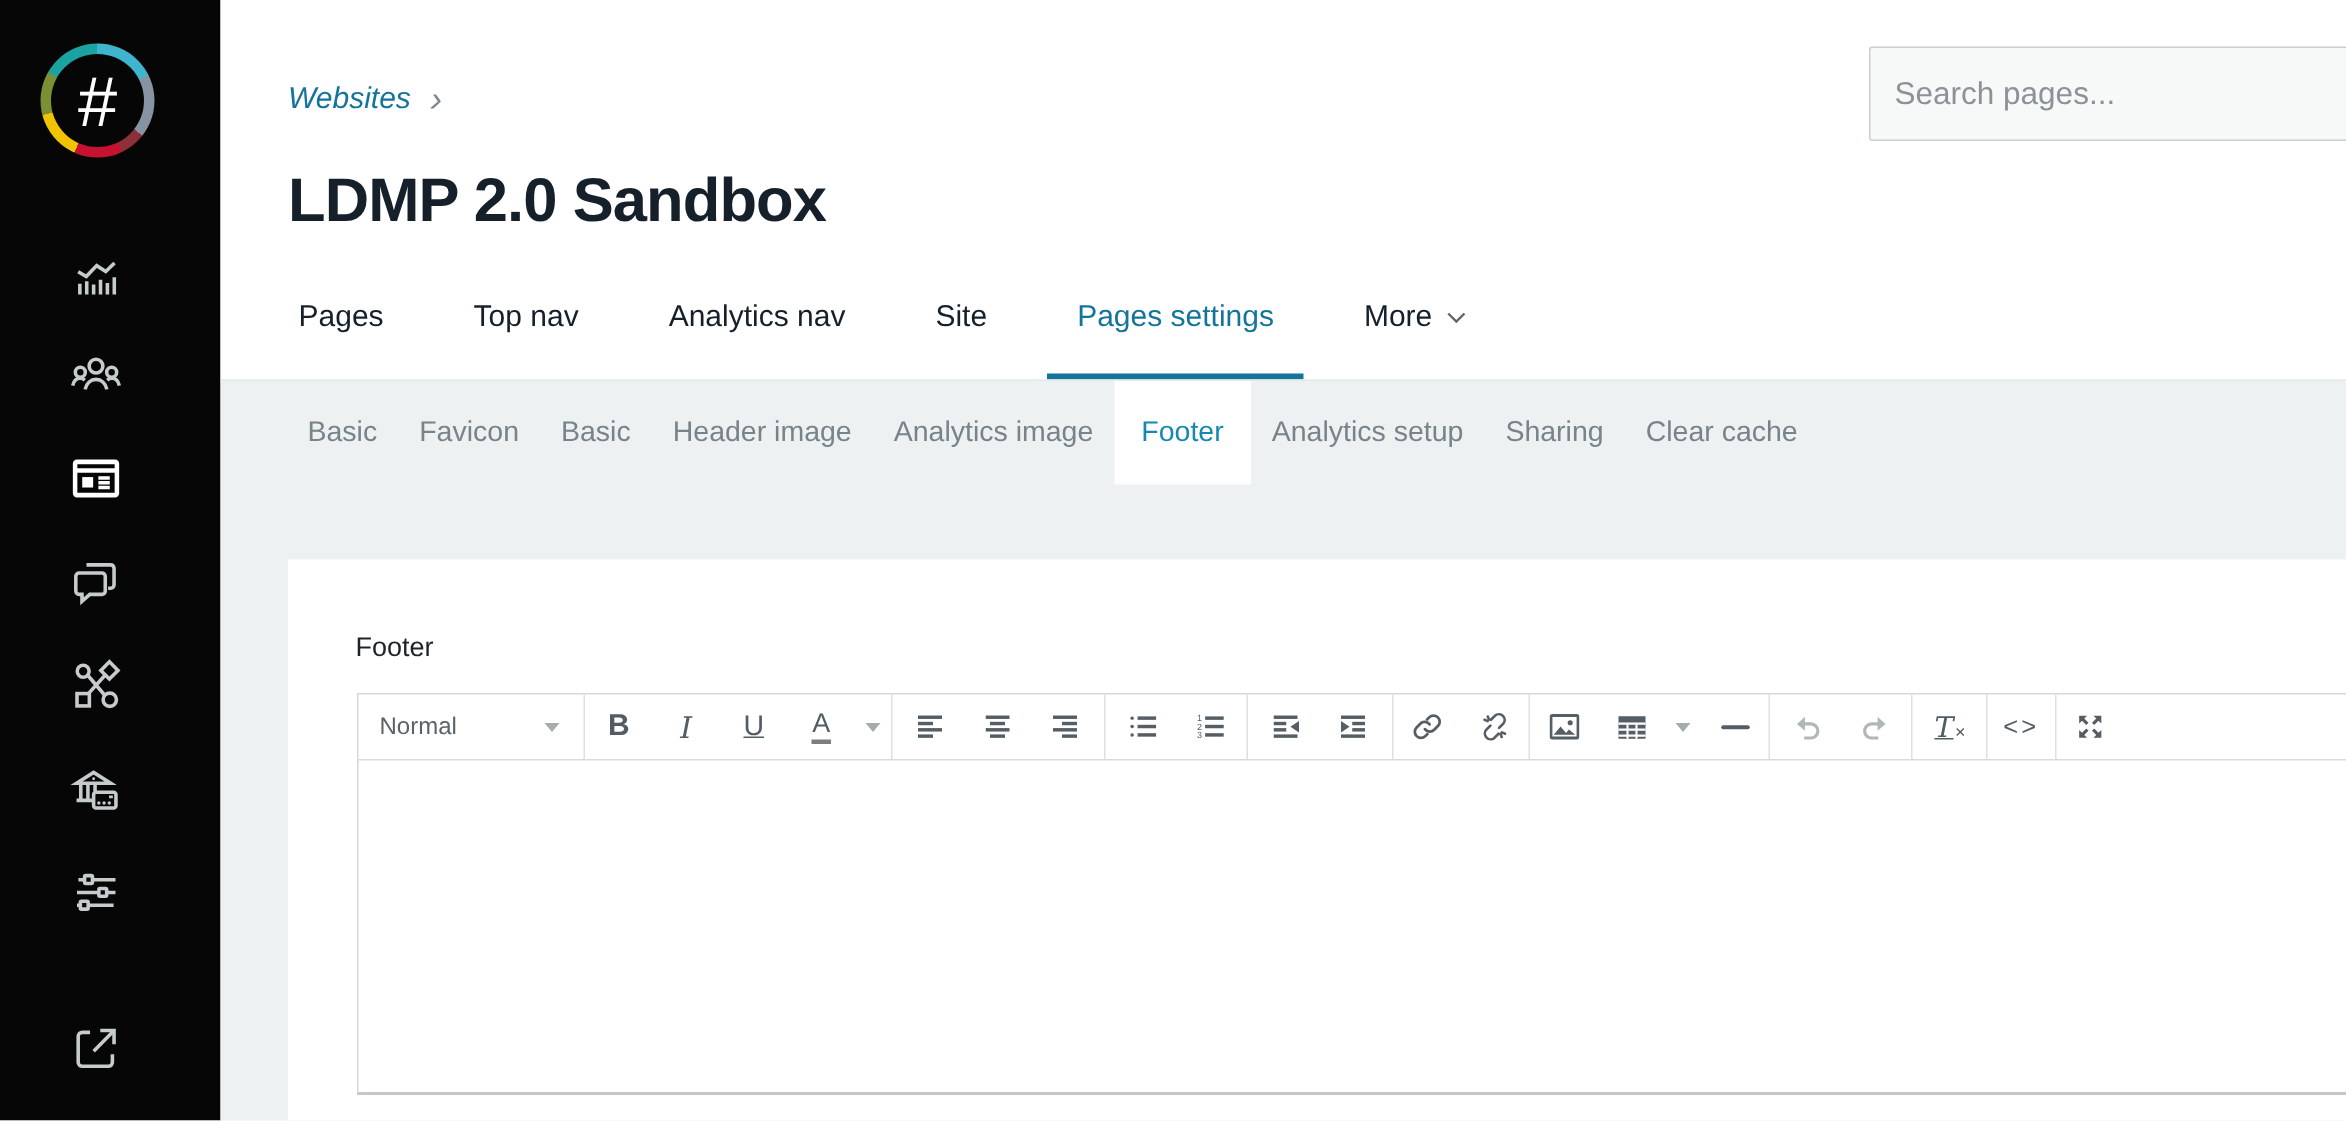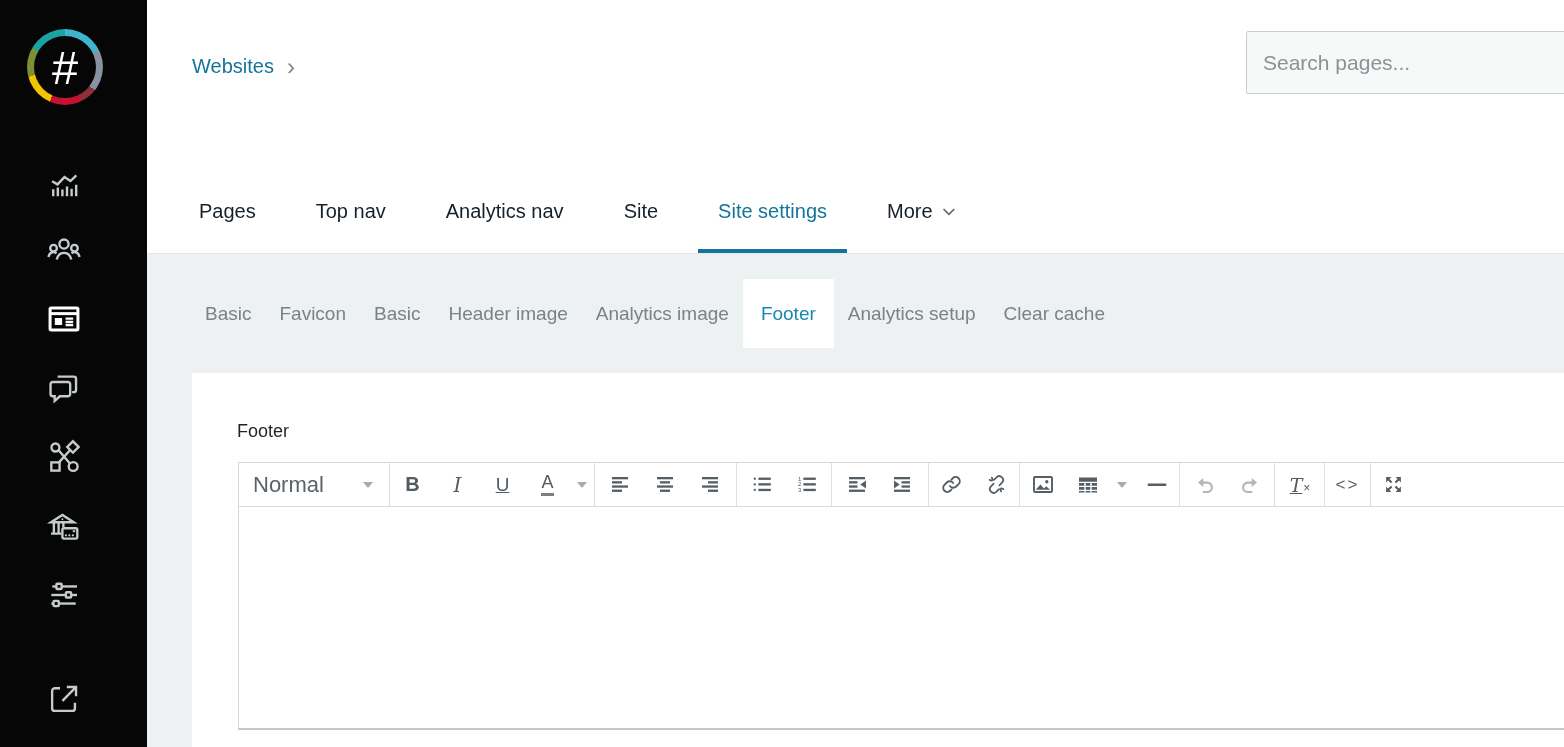--- a/index.html
+++ b/index.html
@@ -19,55 +19,55 @@
                 color:#fff; font-size:47px; font-weight:400; }
   .side-icon { position:absolute; left:45px; width:38px; height:38px; color:#c6cbcd; cursor:pointer; }
   .side-icon svg { width:38px; height:38px; display:block; }
   .side-icon.active { color:#ffffff; }
 
   
   .main { flex:1; min-width:0; display:flex; flex-direction:column; position:relative; }
 
   
   .header { height:253px; flex:none; background:#fff; position:relative; }
-  .breadcrumb { position:absolute; left:45px; top:55px; font-size:20px; display:flex; align-items:center; gap:13px; }
+  .breadcrumb { position:absolute; left:45px; top:55px; font-size:20px; display:flex; align-items:center; gap:13px;font-style:italic; }
   .breadcrumb-link { color:#15749c; text-decoration:none; cursor:pointer; }
   .breadcrumb-sep { color:#7d868c; font-size:24px; line-height:20px; }
   .page-title { position:absolute; left:45px; top:110px; font-size:41px; font-weight:700; color:#15202b; letter-spacing:-0.6px; }
   .search-wrap { position:absolute; top:31px; right:-2px; }
   .search-input { width:320px; height:63px; background:#f7f8f8; border:1px solid #c9ced1; border-radius:2px;
                   font-size:21px; padding:0 16px; color:#4c565c; font-family:"Liberation Sans", sans-serif; }
   .search-input::placeholder { color:#8b9298; }
 
   .nav-tabs { position:absolute; left:52px; bottom:0; display:flex; gap:60px;margin-top:18px; }
   .nav-tab { font-size:20px; color:#15202b; padding:0 0 30px 0; cursor:pointer; position:relative;
              display:flex; align-items:center; gap:9px; white-space:nowrap; }
   .nav-tab.active { color:#15749c; }
   .nav-tab.active::after { content:""; position:absolute; left:-20px; right:-20px; bottom:0; height:4px; background:#15749c; }
   .nav-tab .mini-icon { display:inline-flex; }
 
   
   .band { flex:1; background:#edf1f2; border-top:1px solid #e3e7e8; position:relative; }
-  .subtabs { position:absolute; top:0; left:44px; height:119px; display:flex; align-items:center; }
+  .subtabs { position:absolute; top:0; left:44px; height:119px; display:flex; align-items:flex-start; }
   .subtab { height:69px; display:flex; align-items:center; padding:0 14px; font-size:19px; color:#78838a;
             cursor:pointer; white-space:nowrap; }
   .subtab.active { background:#ffffff; padding:0 18px; color:#1789b0; }
 
   
   .panel { position:absolute; top:119px; left:45px; right:0; bottom:0; background:#ffffff; }
   .field-label { position:absolute; left:45px; top:48px; font-size:18px; color:#1c242b; }
 
   
   .rte { position:absolute; left:46px; right:0; top:89px; height:268px;
          border:1px solid #d5d8da; border-right:none; border-bottom:2px solid #c4c8ca; background:#fff; }
   .toolbar { height:44px; border-bottom:1px solid #d8dbdd; display:flex; align-items:stretch; }
   .tb-group { display:flex; align-items:center; border-right:1px solid #dedfe1; }
   .tb-group:last-child { border-right:none; }
   .tb-fmt { width:151px; position:relative; cursor:pointer; }
-  .tb-fmt-label { position:absolute; left:14px; top:50%; transform:translateY(-50%); font-size:22px; color:#5a6369; }
+  .tb-fmt-label { position:absolute; left:14px; top:50%; transform:translateY(-50%); font-size:16px; color:#5a6369; }
   .tb-btn { width:45px; height:43px; display:flex; align-items:center; justify-content:center;
             color:#525c63; font-size:19px; cursor:pointer; }
   .tb-btn svg { display:block; }
   .tb-caret { width:24px; height:43px; display:flex; align-items:center; justify-content:center; cursor:pointer; }
   .caret-tri { width:0; height:0; border-left:5px solid transparent; border-right:5px solid transparent;
                border-top:6px solid #a6abae; }
   .tb-fmt .caret-tri { position:absolute; right:16px; top:50%; transform:translateY(-50%); }
   .glyph-b { font-weight:700; font-size:20px; }
   .glyph-i { font-family:"DejaVu Serif", serif; font-style:italic; font-size:20px; }
   .glyph-u { text-decoration:underline; font-size:19px; }
@@ -167,40 +167,41 @@
   </nav>
 
   <div class="main">
 
     <header class="header">
       <div class="breadcrumb">
         <a class="breadcrumb-link">Websites</a>
         <span class="breadcrumb-sep">›</span>
       </div>
 
+      <h1 class="page-title">LDMP 2.0 Sandbox</h1>
 
       <div class="search-wrap">
         <input class="search-input" type="text" placeholder="Search pages..." style="">
       </div>
 
       <div class="nav-tabs">
         <div class="nav-tab">
           <span>Pages</span>
         </div>
         <div class="nav-tab">
           <span>Top nav</span>
         </div>
         <div class="nav-tab">
           <span>Analytics nav</span>
         </div>
         <div class="nav-tab">
           <span>Site</span>
         </div>
         <div class="nav-tab active">
-          <span>Site settings</span>
+          <span>Pages settings</span>
         </div>
         <div class="nav-tab">
           <span>More</span>
           <span class="mini-icon">
             <svg width="14" height="10" viewBox="0 0 14 10" fill="none" stroke="#5d666c" stroke-width="1.6">
               <path d="M1.5 2l5.4 5.4L12.3 2"></path>
             </svg>
           </span>
         </div>
       </div>
@@ -224,20 +225,23 @@
         <div class="subtab">
             <span>Analytics image</span>
           </div>
         <div class="subtab active">
             <span>Footer</span>
           </div>
         <div class="subtab">
             <span>Analytics setup</span>
           </div>
         <div class="subtab">
+            <span>Sharing</span>
+          </div>
+        <div class="subtab">
             <span>Clear cache</span>
           </div>
       </div>
 
       <div class="panel">
         <div class="field-label">Footer</div>
 
         <div class="rte">
           <div class="toolbar">
 

